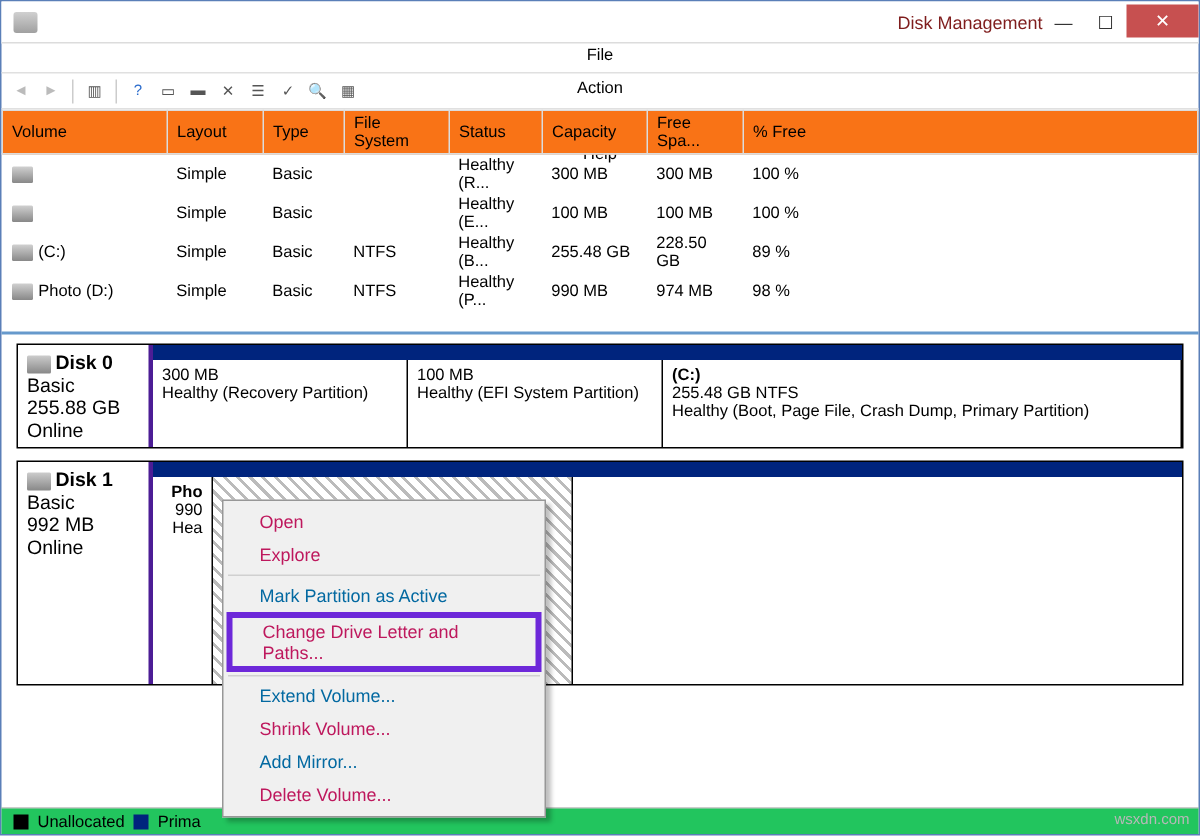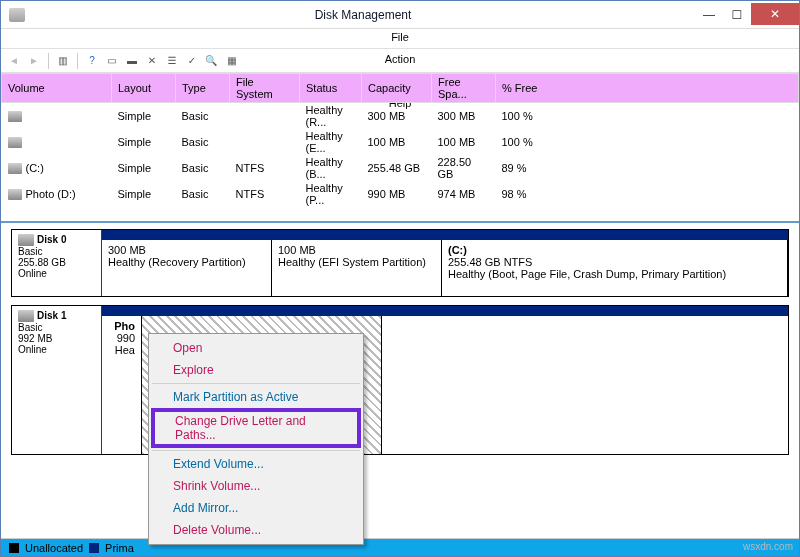--- a/index.html
+++ b/index.html
@@ -1,45 +1,45 @@
 <!DOCTYPE html>
 <html><head>
   <meta charset="utf-8">
   <style>
     * { box-sizing: border-box; margin: 0; padding: 0; }
     body { font-family: "Segoe UI", Tahoma, sans-serif; font-size: 11px; background: #fff; }
     .window { width: 800px; height: 557px; background: #fff; border: 1px solid #5a7fb8; position: relative; display: flex; flex-direction: column; }
     .titlebar { height: 28px; background: #fff; display: flex; align-items: center; padding: 0 0 0 8px; border-bottom: 1px solid #dcdcdc; }
     .titlebar-icon { width: 16px; height: 14px; background: linear-gradient(#d0d0d0,#a0a0a0); border-radius: 2px; margin-right: 6px; }
-    .title { flex: 1; text-align: center; color: #0f172a; font-size: 12px; }
+    .title { flex: 1; text-align: right; color: #7f1d1d; font-size: 12px; }
     .winbtns { display: flex; }
     .winbtn { width: 28px; height: 22px; display: flex; align-items: center; justify-content: center; font-size: 12px; color: #333; }
     .winbtn.close { background: #c75050; color: #fff; width: 48px; margin-top: -1px; }
     .menubar { height: 20px; display: flex; align-items: center; padding: 0 4px; gap: 6px; border-bottom: 1px solid #e0e0e0; flex-direction: column; }
     .menuitem { padding: 2px 6px; cursor: default; }
     .toolbar { height: 24px; display: flex; align-items: center; padding: 0 4px; gap: 2px; border-bottom: 1px solid #e0e0e0; }
     .tbtn { width: 18px; height: 18px; display: flex; align-items: center; justify-content: center; font-size: 10px; color: #555; }
     .tbtn.disabled { color: #bbb; }
     .sep { width: 1px; height: 16px; background: #ccc; margin: 0 3px; }
     .listarea { height: 150px; border-bottom: 2px solid #6699cc; overflow: hidden; }
     table { width: 100%; border-collapse: collapse; font-size: 11px; }
-    th { text-align: left; font-weight: normal; background: #f0abfc; border: 1px solid #dcdcdc; padding: 2px 6px; height: 18px; }
+    th { text-align: left; font-weight: normal; background: #f97316; border: 1px solid #dcdcdc; padding: 2px 6px; height: 18px; }
     td { padding: 1px 6px; }
     .diskicon { display: inline-block; width: 14px; height: 11px; background: linear-gradient(#d0d0d0,#888); border-radius: 1px; margin-right: 4px; vertical-align: middle; }
     .grapharea { flex: 1; overflow: auto; padding: 6px 10px; }
     .diskrow { display: flex; border: 1px solid #000; margin-bottom: 8px; min-height: 68px; }
-    .diskbox { width: 90px; border-right: 1px solid #4c1d95; padding: 4px 6px; font-size: 10px; }
+    .diskbox { width: 90px; border-right: 3px solid #4c1d95; padding: 4px 6px; font-size: 13px; }
     .diskbox .dname { font-weight: bold; }
     .diskbox .diskicon2 { display: inline-block; width: 16px; height: 12px; background: linear-gradient(#ccc,#888); border-radius: 1px; margin-right: 3px; vertical-align: middle; }
     .partrow { flex: 1; display: flex; flex-direction: column; }
     .partrow .navyhdr { height: 10px; background: #00247d; }
     .partrow .parts { flex: 1; display: flex; }
     .part { border-right: 1px solid #000; padding: 4px 6px; font-size: 11px; display: flex; flex-direction: column; justify-content: flex-start; }
     .hatched { background-image: repeating-linear-gradient(45deg,#bbb 0,#bbb 2px,#fff 2px,#fff 6px); }
-    .legend { height: 18px; border-top: 1px solid #ccc; display: flex; align-items: center; padding: 0 8px; gap: 6px; font-size: 11px; background: #0ea5e9; }
+    .legend { height: 18px; border-top: 1px solid #ccc; display: flex; align-items: center; padding: 0 8px; gap: 6px; font-size: 11px; background: #22c55e; }
     .swblack { width: 10px; height: 10px; background: #000; }
     .swnavy { width: 10px; height: 10px; background: #00247d; }
     .ctxmenu { position: absolute; left: 147px; top: 332px; width: 216px; background: #f0f0f0; border: 1px solid #979797; box-shadow: 3px 3px 3px rgba(0,0,0,0.25); padding: 3px 2px; z-index: 10; font-size: 12px; }
     .ctxitem { padding: 4px 22px; color: #be185d; cursor: default; }
     .ctxitem.disabled { color: #0369a1; }
     .ctxsep { height: 1px; background: #d0d0d0; margin: 2px 1px; }
     .ctxitem.highlighted { border: 4px solid #6d28d9; padding: 2px 20px; }
     .watermark { position: absolute; right: 6px; bottom: 4px; font-size: 10px; color: #b8b8b8; }
   </style>
 </head>

